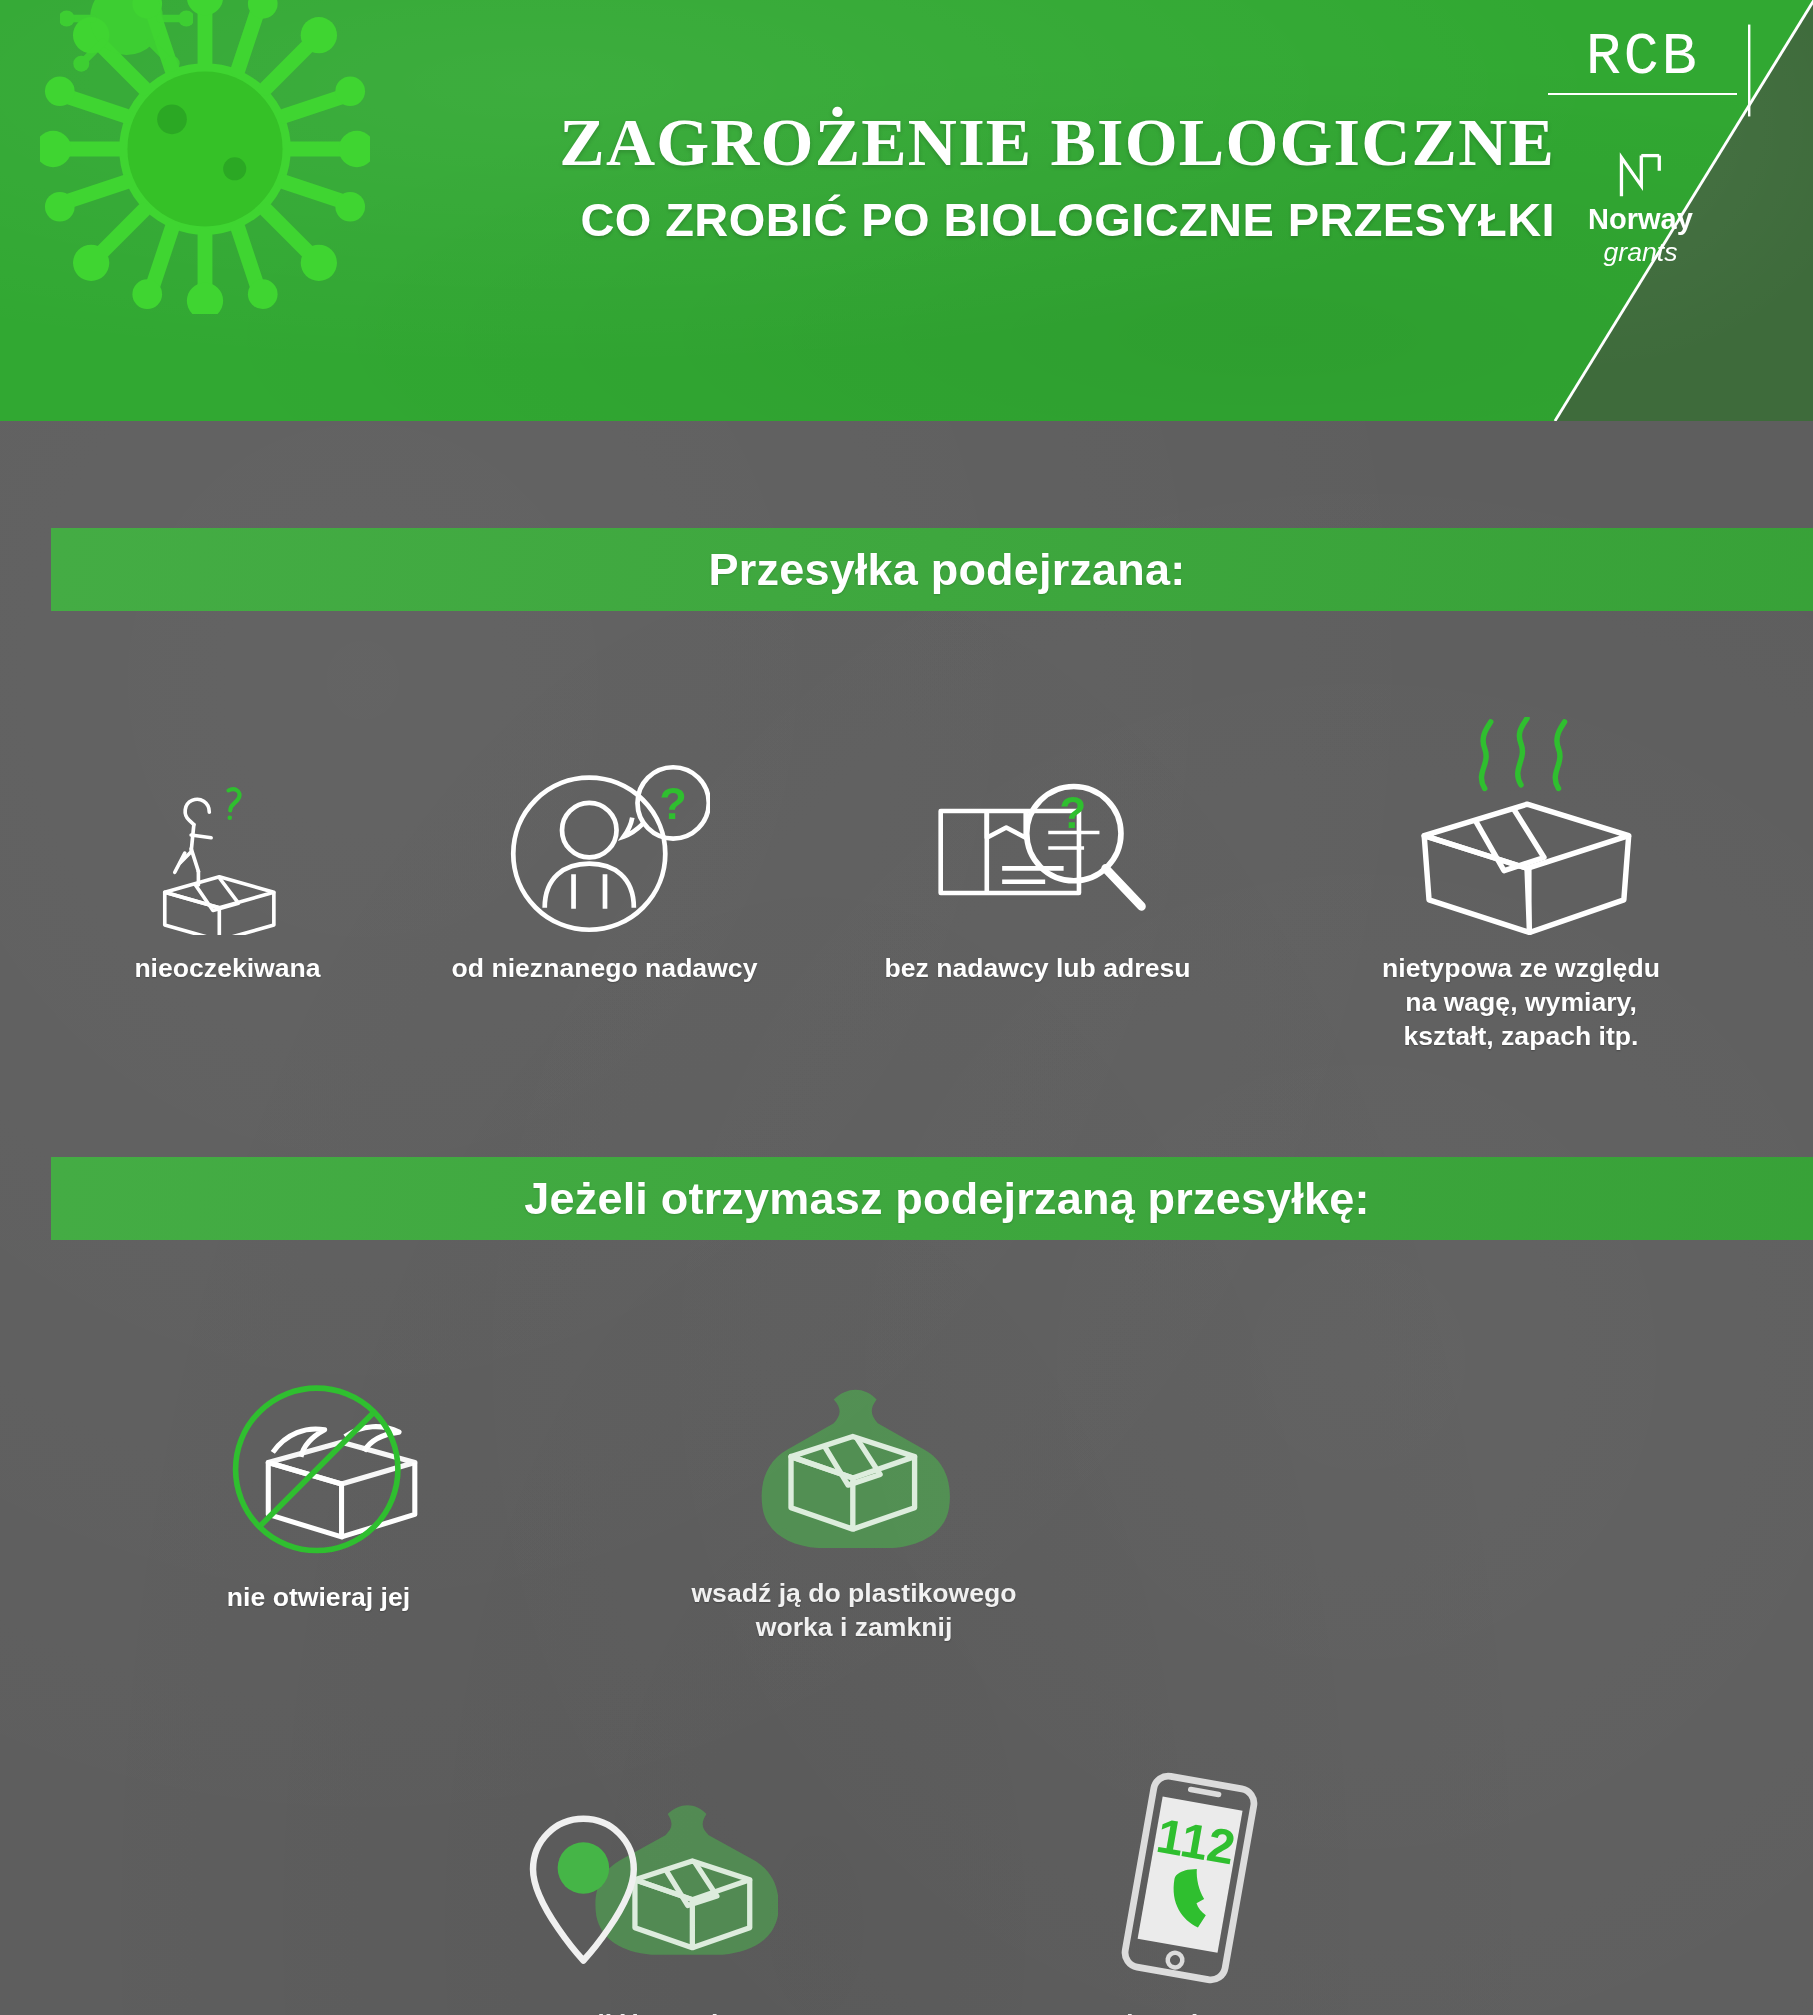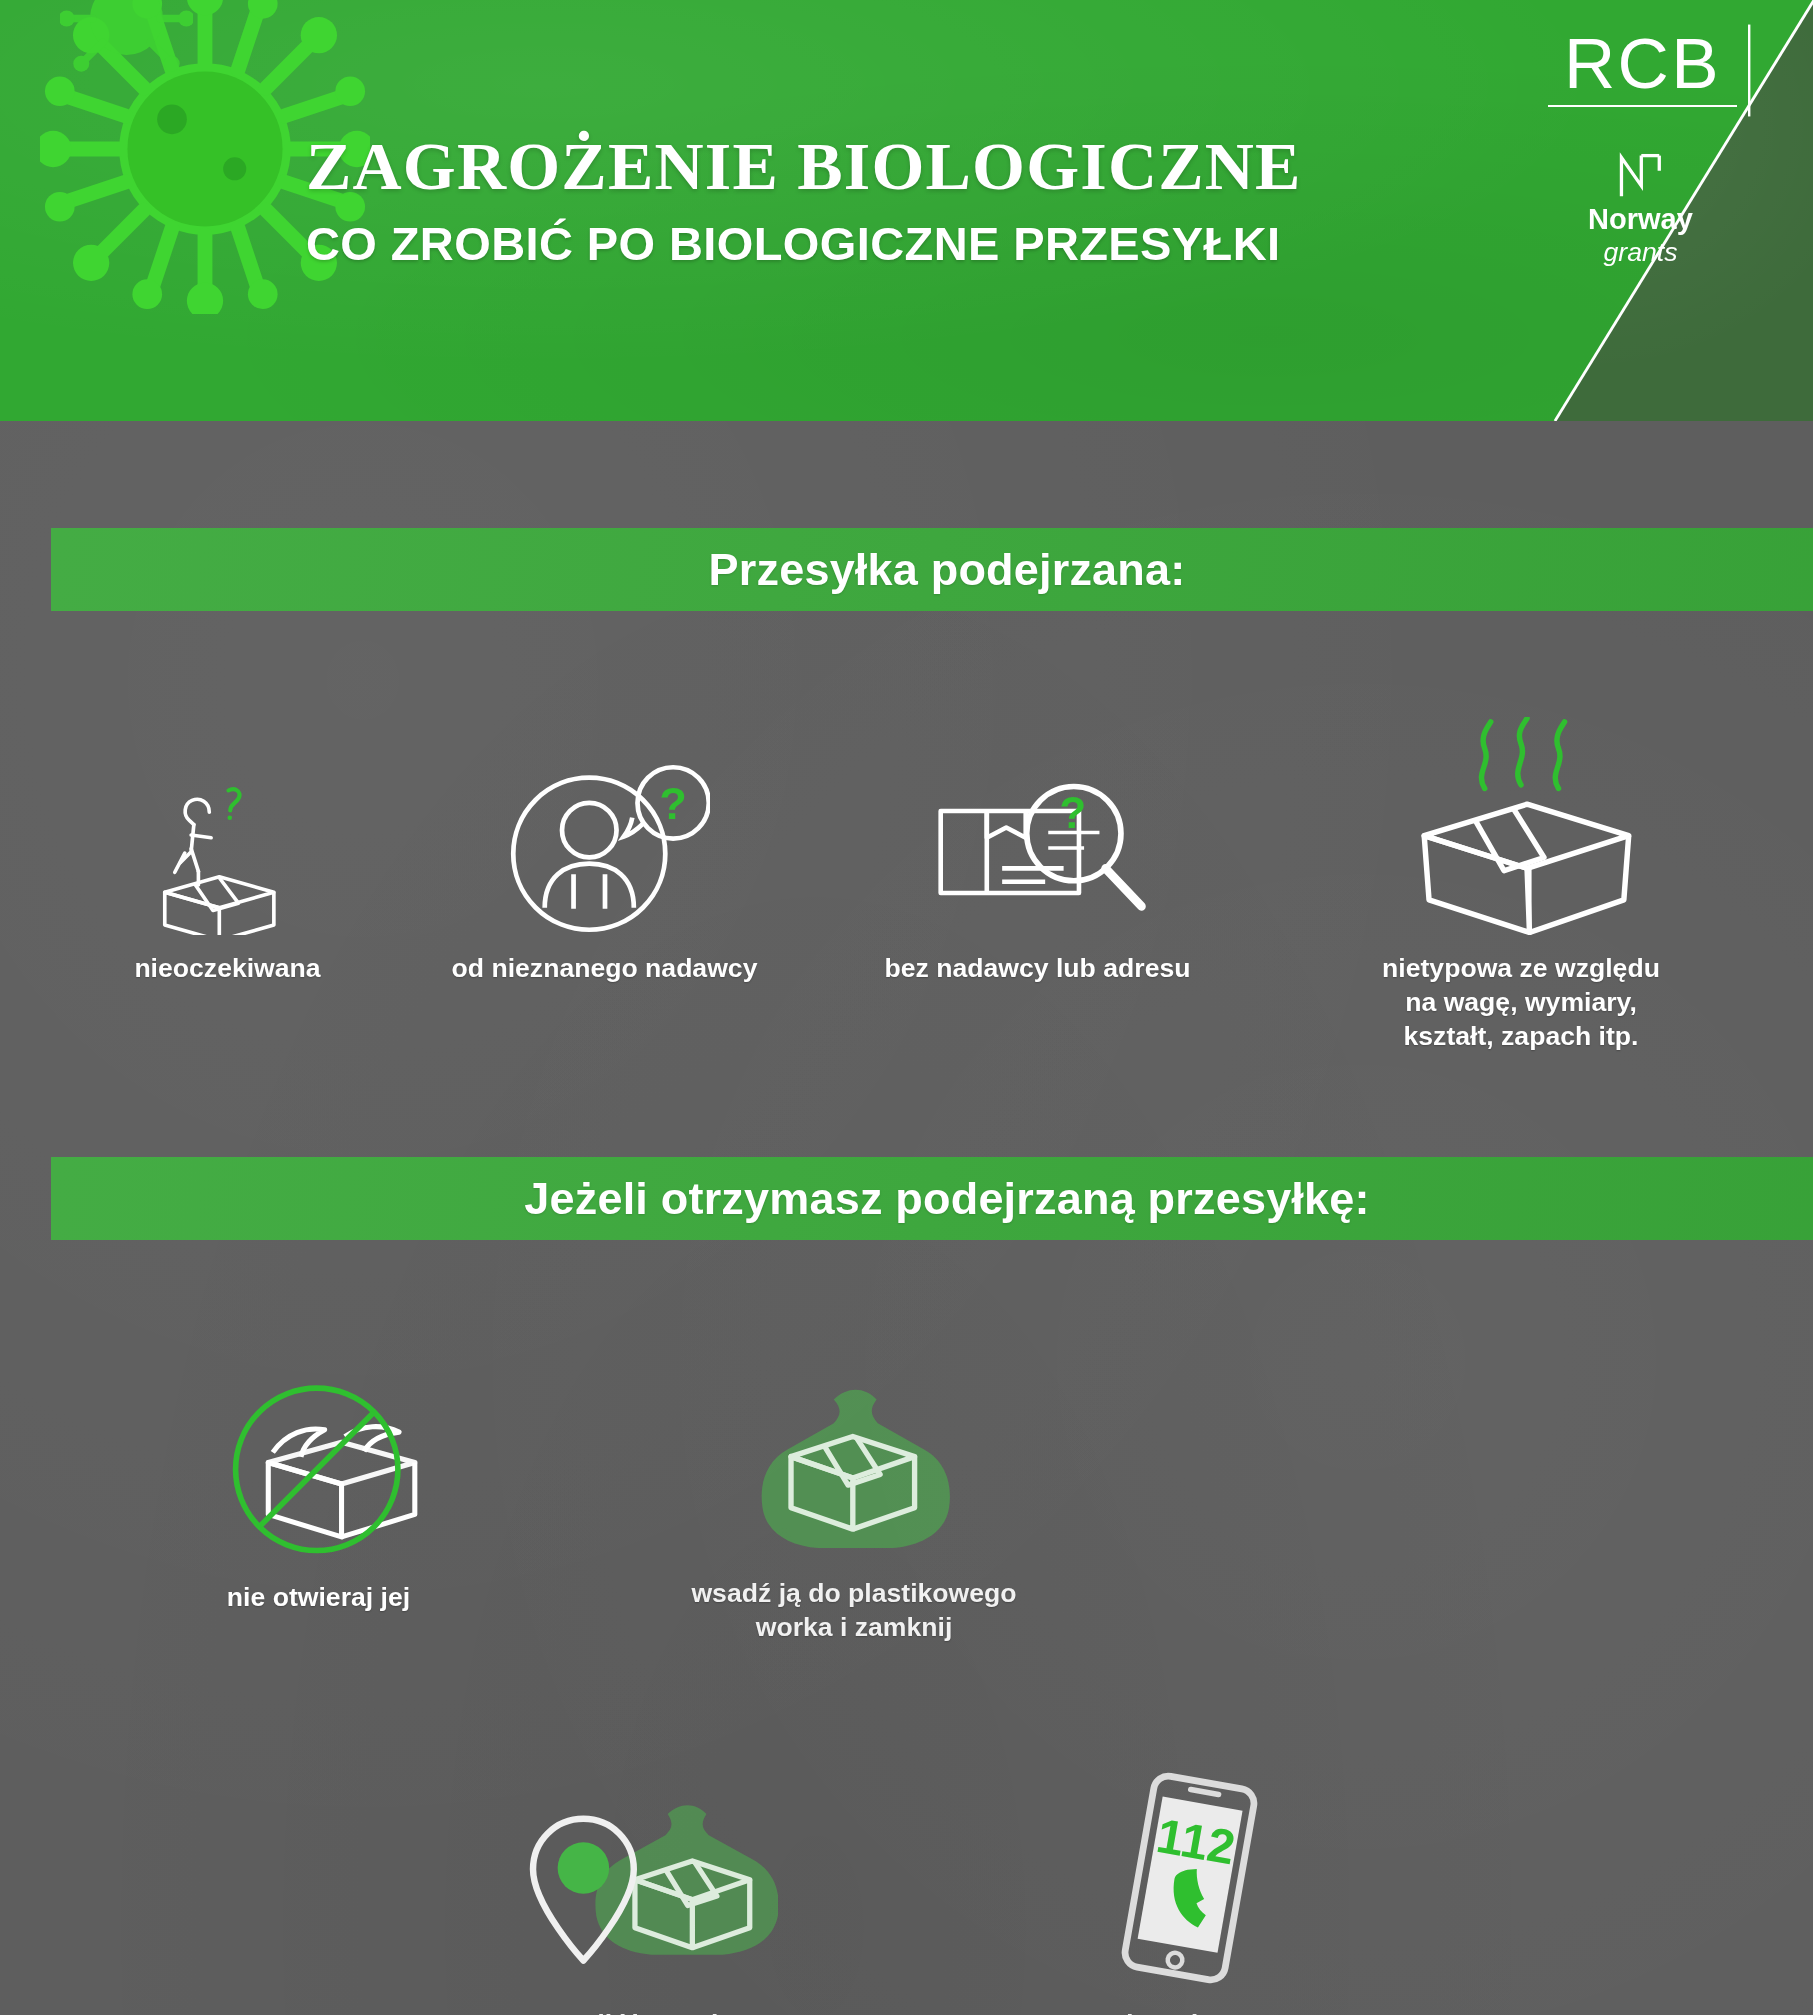--- a/index.html
+++ b/index.html
@@ -65,23 +65,23 @@
   }
   .virus-top {
     position: absolute;
     left: 60px; top: -48px;
     width: 133px; height: 133px;
     opacity: .85;
   }
 
   .title-block {
     position: absolute;
-    left: 306px; top: 131px;
+    left: 306px; top: 107px;
     width: 1249px;
-    text-align: left;
+    text-align: right;
   }
   .title-main {
     color: #ffffff;
     font-family: "Liberation Serif", serif;
     font-weight: bold;
     font-size: 68px;
     letter-spacing: 1.2px;
     line-height: 1.05;
     text-shadow: 0 2px 4px rgba(0,0,0,0.18);
   }
@@ -96,22 +96,22 @@
   }
 
   .rcb-logo {
     position: absolute;
     right: 77px; top: 28px;
     width: 189px;
     text-align: center;
   }
   .rcb-text {
     color: #ffffff;
-    font-family: Liberation Sans, sans-serif;
-    font-size: 71px;
+    font-family: Liberation Mono, monospace;
+    font-size: 59px;
     letter-spacing: 2.4px;
     line-height: 1;
   }
   .rcb-rule {
     width: 100%;
     height: 2px;
     background: #ffffff;
     margin-top: 6.4px;
   }
   .rcb-bars {

